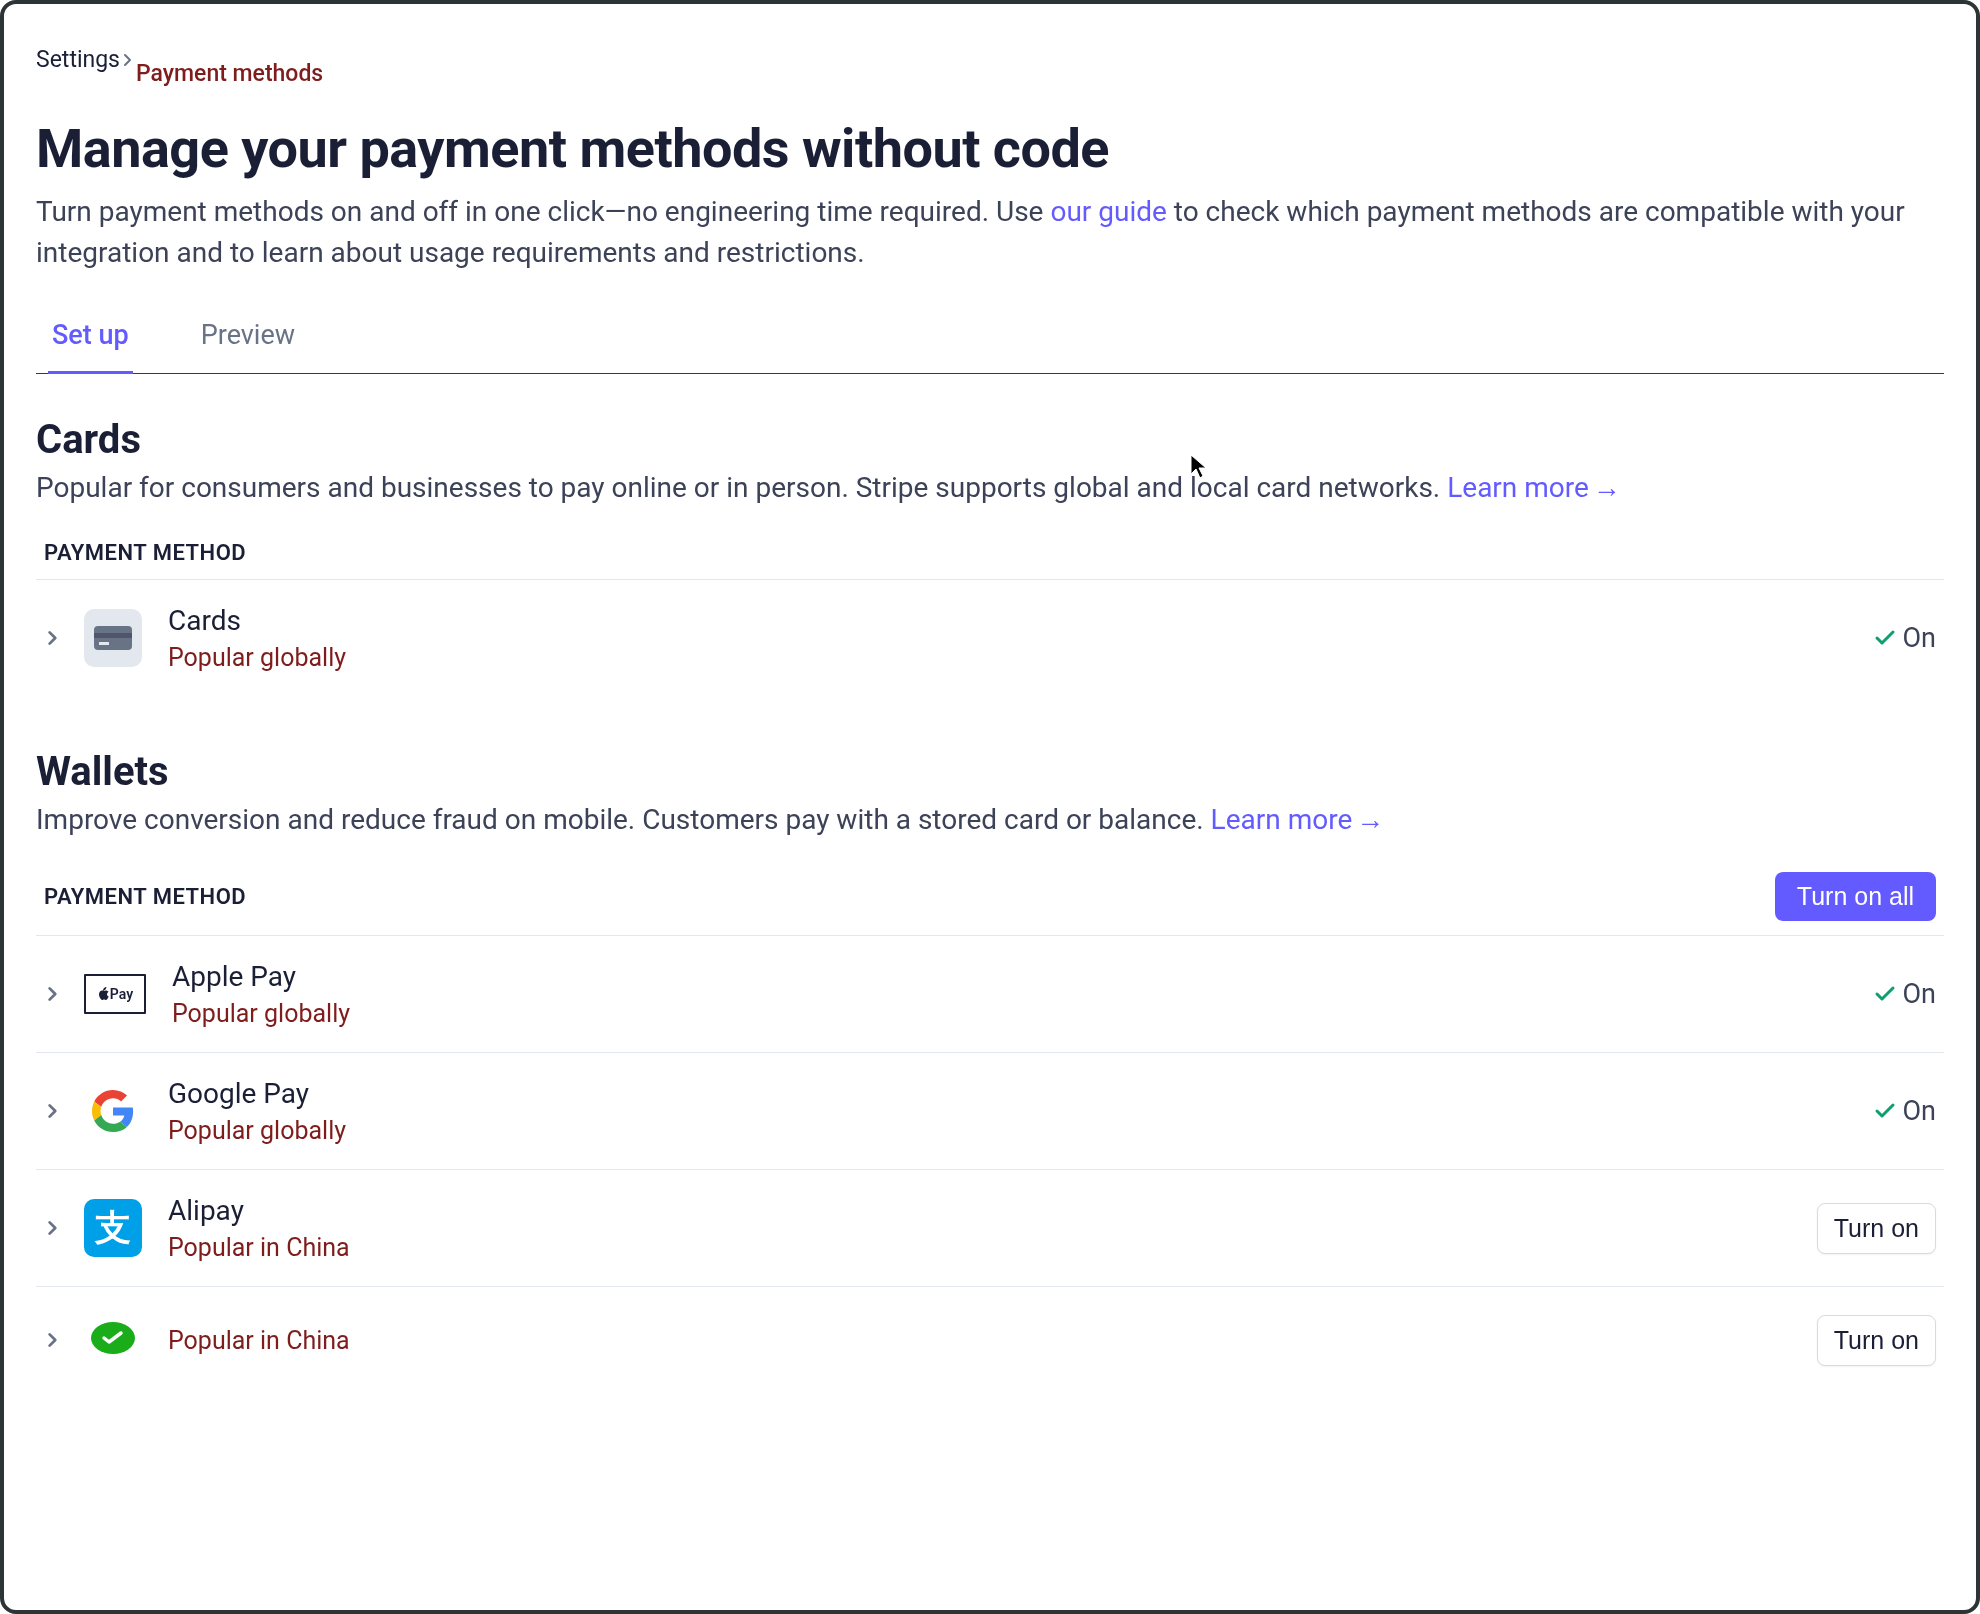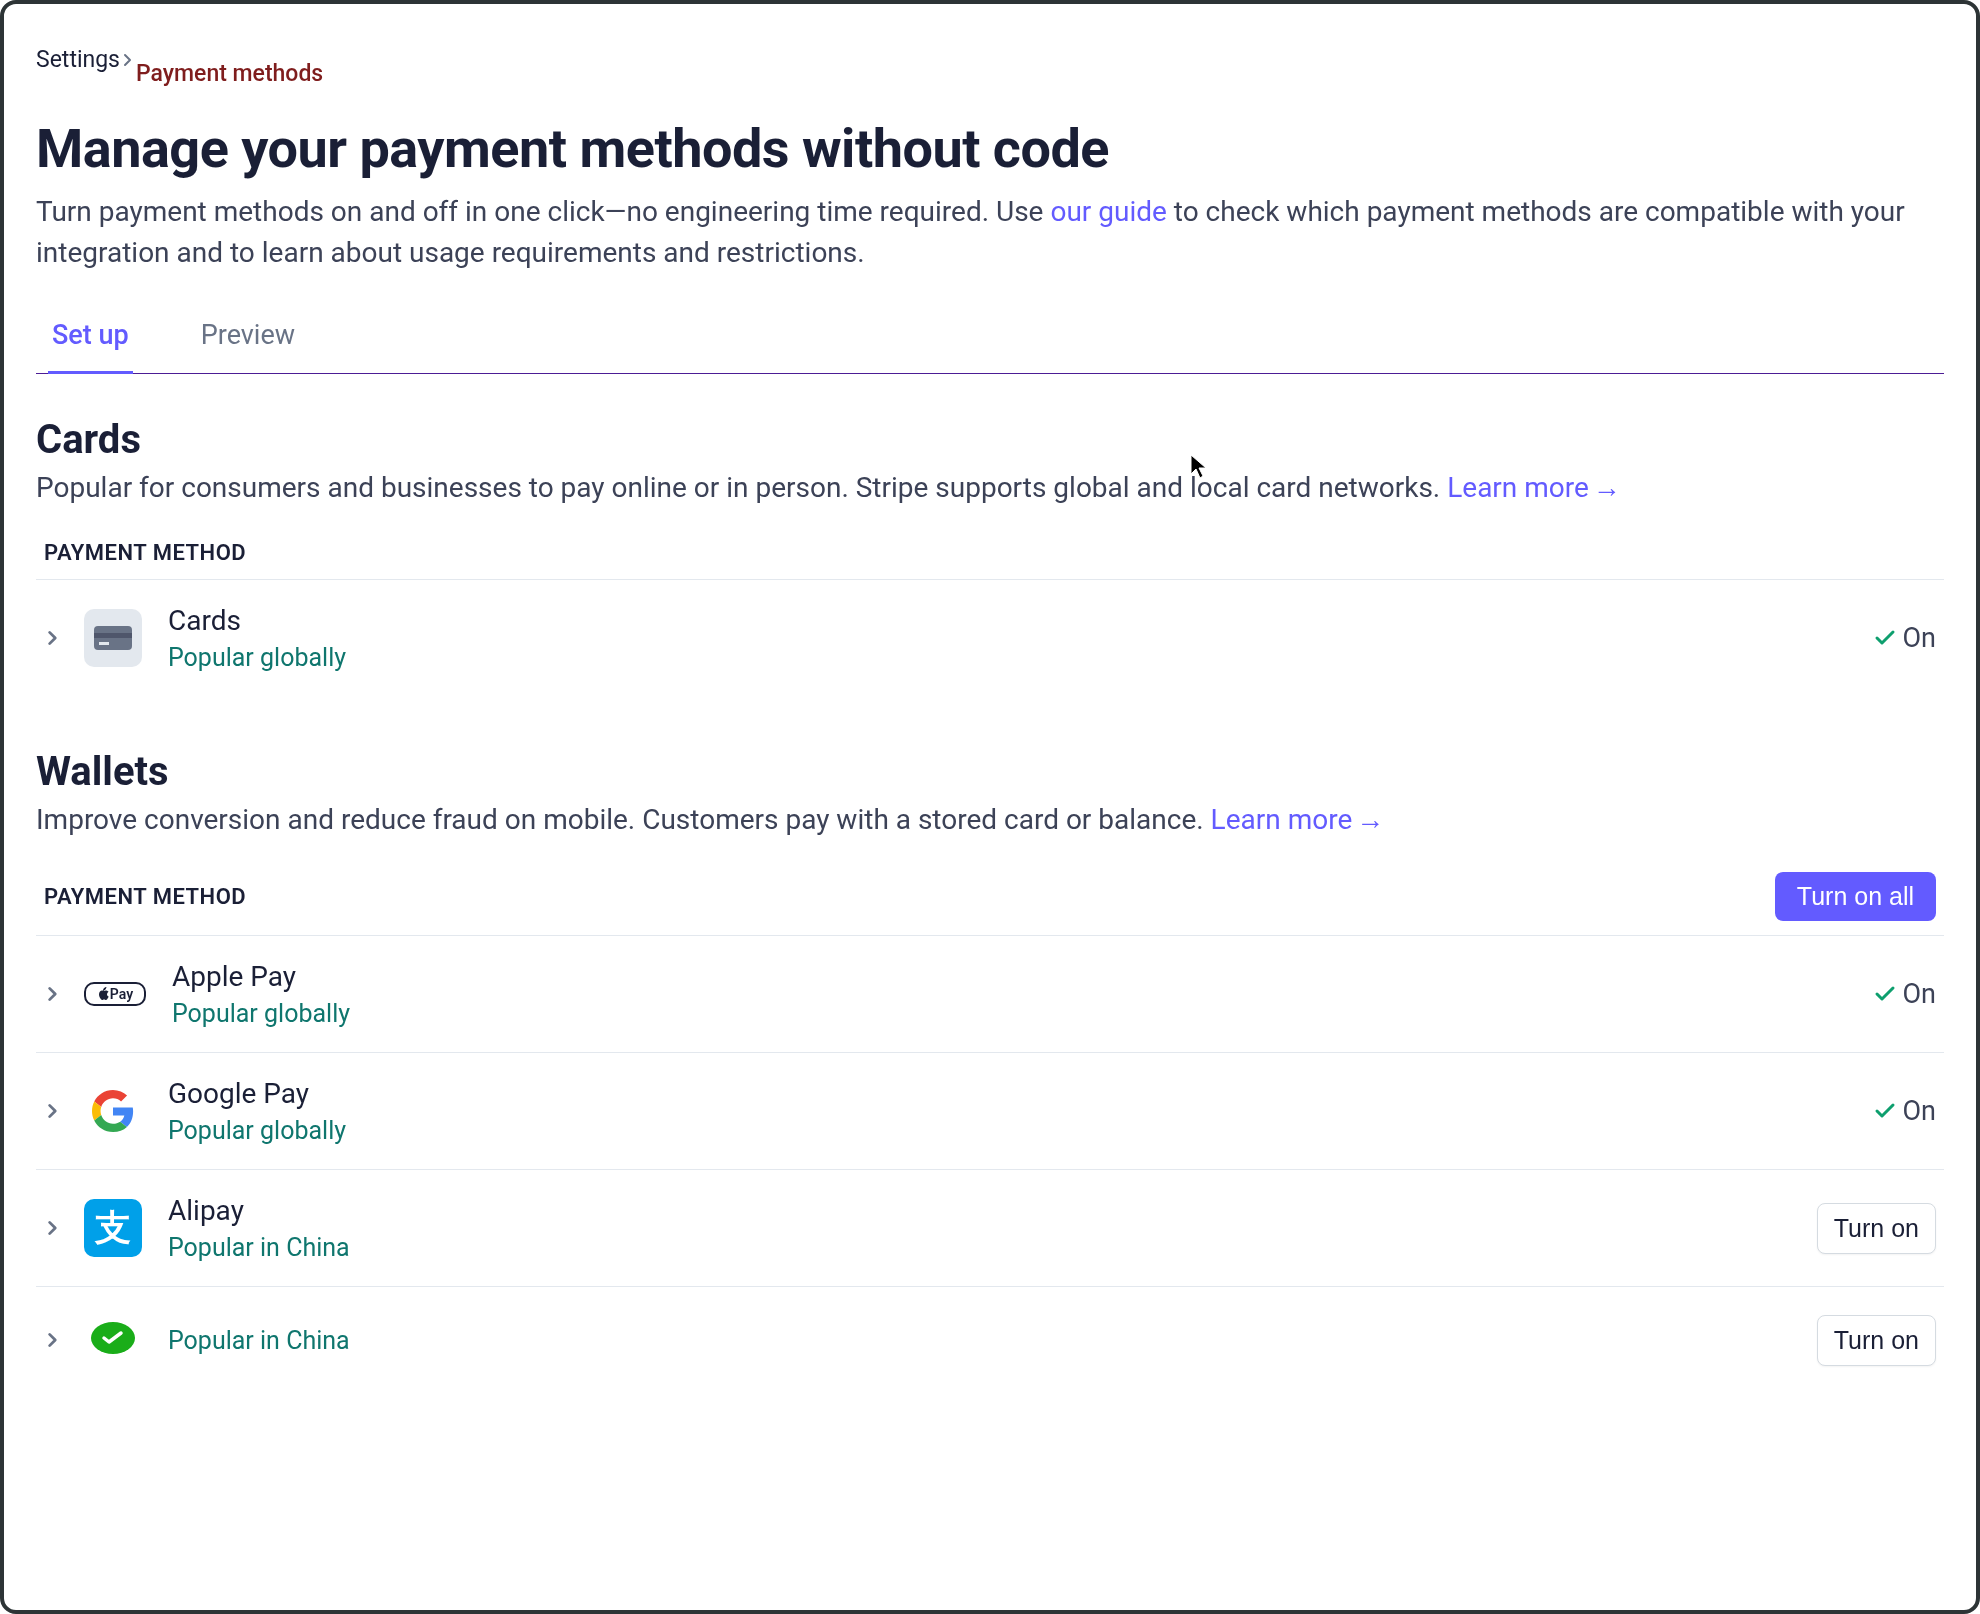--- a/index.html
+++ b/index.html
@@ -179,26 +179,26 @@
       flex-shrink: 0;
     }
     
     .method-icon.icon-cards {
       background: #e3e8ee;
     }
     
     .method-icon.icon-apple {
       background: #fff;
       border: 2px solid #1a1f36;
-      border-radius: 10px;
+      border-radius: 1px;
       font-size: 13px;
       font-weight: 700;
       color: #1a1f36;
       width: 62px;
-      height: 24px;
+      height: 40px;
     }
     
     .method-icon.icon-google {
       background: #fff;
     }
     
     .method-icon.icon-alipay {
       background: #00a0e9;
       color: #fff;
       font-size: 36px;
@@ -215,21 +215,21 @@
     
     .method-name {
       font-size: 28px;
       color: #1a1f36;
       font-weight: 400;
       margin-bottom: 6px;
     }
     
     .method-desc {
       font-size: 25px;
-      color: #0f766e;
+      color: #7f1d1d;
     }
     
     .method-status {
       display: flex;
       align-items: center;
       gap: 6px;
     }
     
     .status-check {
       color: #0e9f6e;

